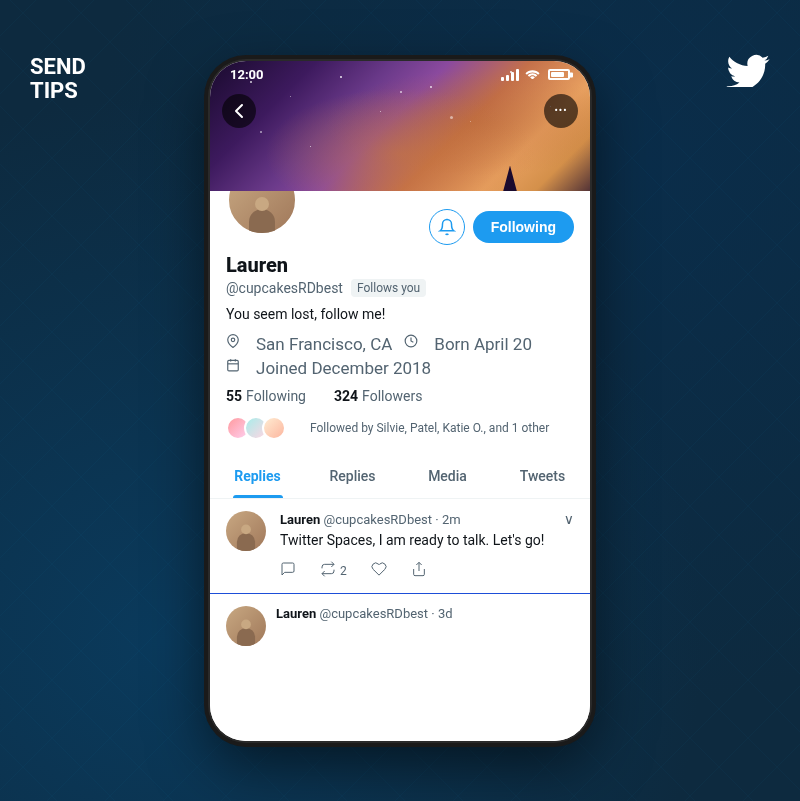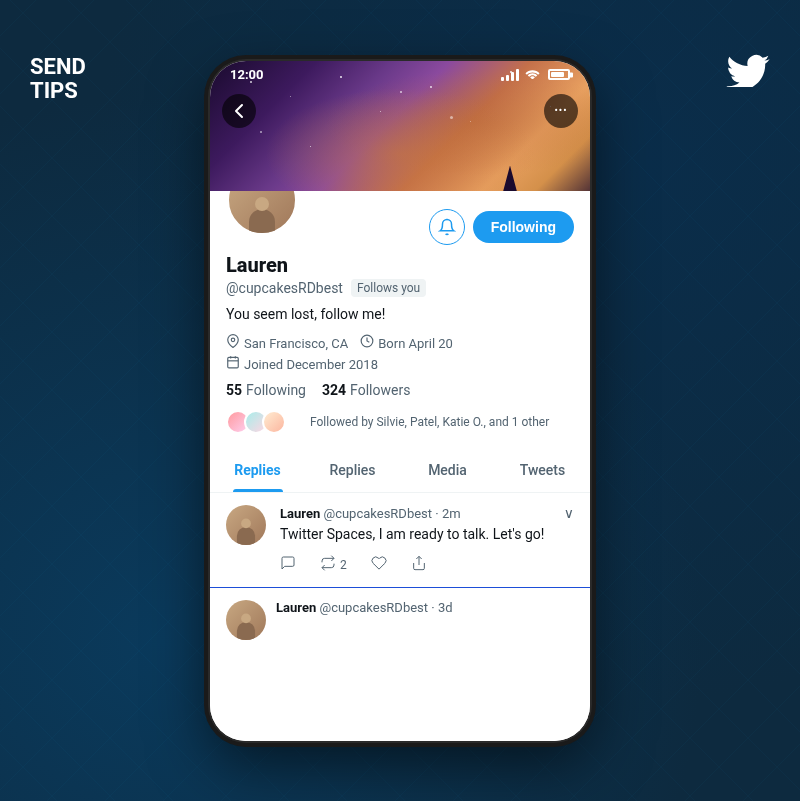--- a/index.html
+++ b/index.html
@@ -316,34 +316,34 @@
 
     .meta-info {
       display: flex;
       flex-wrap: wrap;
       gap: 4px 12px;
       margin-bottom: 10px;
     }
 
     .meta-item {
       display: flex;
-      align-items: flex-end;
-      gap: 4px;
-      color: #536471;
-      font-size: 13px;
+      align-items: flex-start;
+      gap: 16px;
+      color: #536471;
+      font-size: 17px;
     }
 
     .meta-icon {
       font-size: 14px;
       color: #536471;
     }
 
     .stats-row {
       display: flex;
-      gap: 16px;
+      gap: 28px;
       margin-bottom: 12px;
     }
 
     .stat-item {
       display: flex;
       gap: 4px;
       font-size: 14px;
       cursor: pointer;
     }
 

